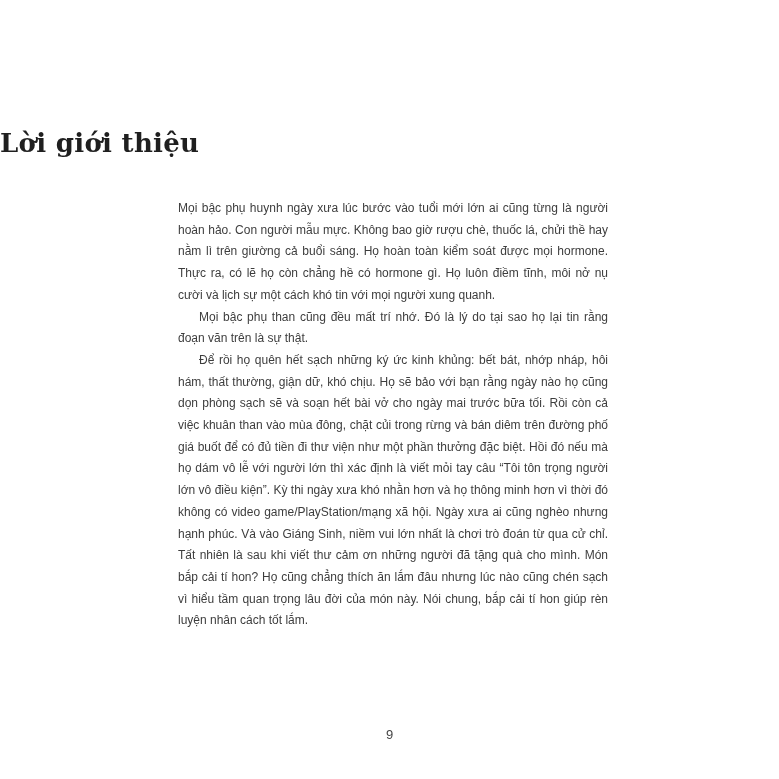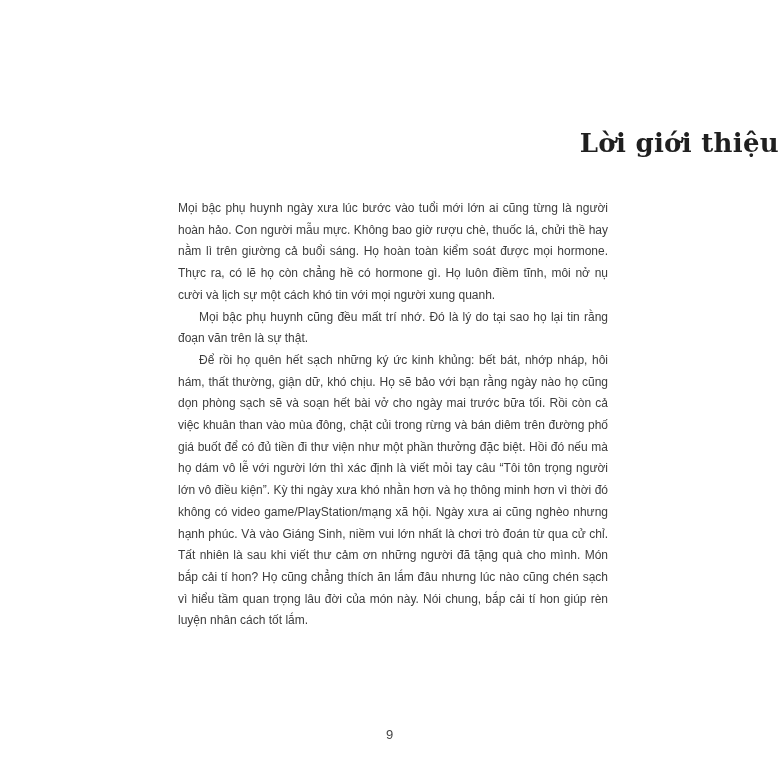--- a/index.html
+++ b/index.html
@@ -13,21 +13,21 @@
     height: 779px;
     background: #ffffff;
     overflow: hidden;
   }
   .title {
     position: absolute;
     top: 127px;
     left: 0;
     right: 0;
     margin: 0;
-    text-align: right;
+    text-align: left;
     font-family: "DejaVu Serif", "Liberation Serif", serif;
     font-weight: bold;
     font-size: 26px;
     line-height: 32px;
     letter-spacing: 0.3px;
     color: #1f1f1f;
   }
   .content {
     position: absolute;
     top: 198px;
@@ -62,19 +62,19 @@
 </style>
 </head>
 <body>
 
 <div class="page">
 
   <h1 class="title">Lời giới thiệu</h1>
 
   <div class="content">
     <p><span>Mọi bậc phụ huynh ngày xưa lúc bước vào tuổi mới lớn ai cũng từng là người hoàn hảo. Con người mẫu mực. Không bao giờ rượu chè, thuốc lá, chửi thề hay nằm lì trên giường cả buổi sáng. Họ hoàn toàn kiểm soát được mọi hormone. Thực ra, có lẽ họ còn chẳng hề có hormone gì. Họ luôn điềm tĩnh, môi nở nụ cười và lịch sự một cách khó tin với mọi người xung quanh.</span></p>
-    <p class="indented"><span>Mọi bậc phụ huynh cũng đều mất trí nhớ. Đó là lý do tại sao họ lại tin rằng đoạn văn trên là sự thật.</span></p>
+    <p class="indented"><span>Mọi bậc phụ than cũng đều mất trí nhớ. Đó là lý do tại sao họ lại tin rằng đoạn văn trên là sự thật.</span></p>
     <p class="indented"><span>Để rồi họ quên hết sạch những ký ức kinh khủng: bết bát, nhớp nháp, hôi hám, thất thường, giận dữ, khó chịu. Họ sẽ bảo với bạn rằng ngày nào họ cũng dọn phòng sạch sẽ và soạn hết bài vở cho ngày mai trước bữa tối. </span><span class="italic">Rồi</span><span> còn cả việc khuân than vào mùa đông, chặt củi trong rừng và bán diêm trên đường phố giá buốt để có đủ tiền đi thư viện như một phần thưởng đặc biệt. Hồi đó nếu mà họ dám vô lễ với người lớn thì xác định là viết mỏi tay câu “Tôi tôn trọng người lớn vô điều kiện”. Kỳ thi ngày xưa khó nhằn hơn và họ thông minh hơn vì thời đó không có video game/PlayStation/mạng xã hội. Ngày xưa ai cũng nghèo nhưng hạnh phúc. Và vào Giáng Sinh, niềm vui lớn nhất là chơi trò đoán từ qua cử chỉ. Tất nhiên là sau khi viết thư cảm ơn những người đã tặng quà cho mình. Món bắp cải tí hon? Họ cũng chẳng thích ăn lắm đâu nhưng lúc nào cũng chén sạch vì hiểu tầm quan trọng lâu đời của món này. Nói chung, bắp cải tí hon giúp rèn luyện nhân cách tốt lắm.</span></p>
   </div>
 
   <div class="page-number">9</div>
 
 </div>
 
 </body></html>

